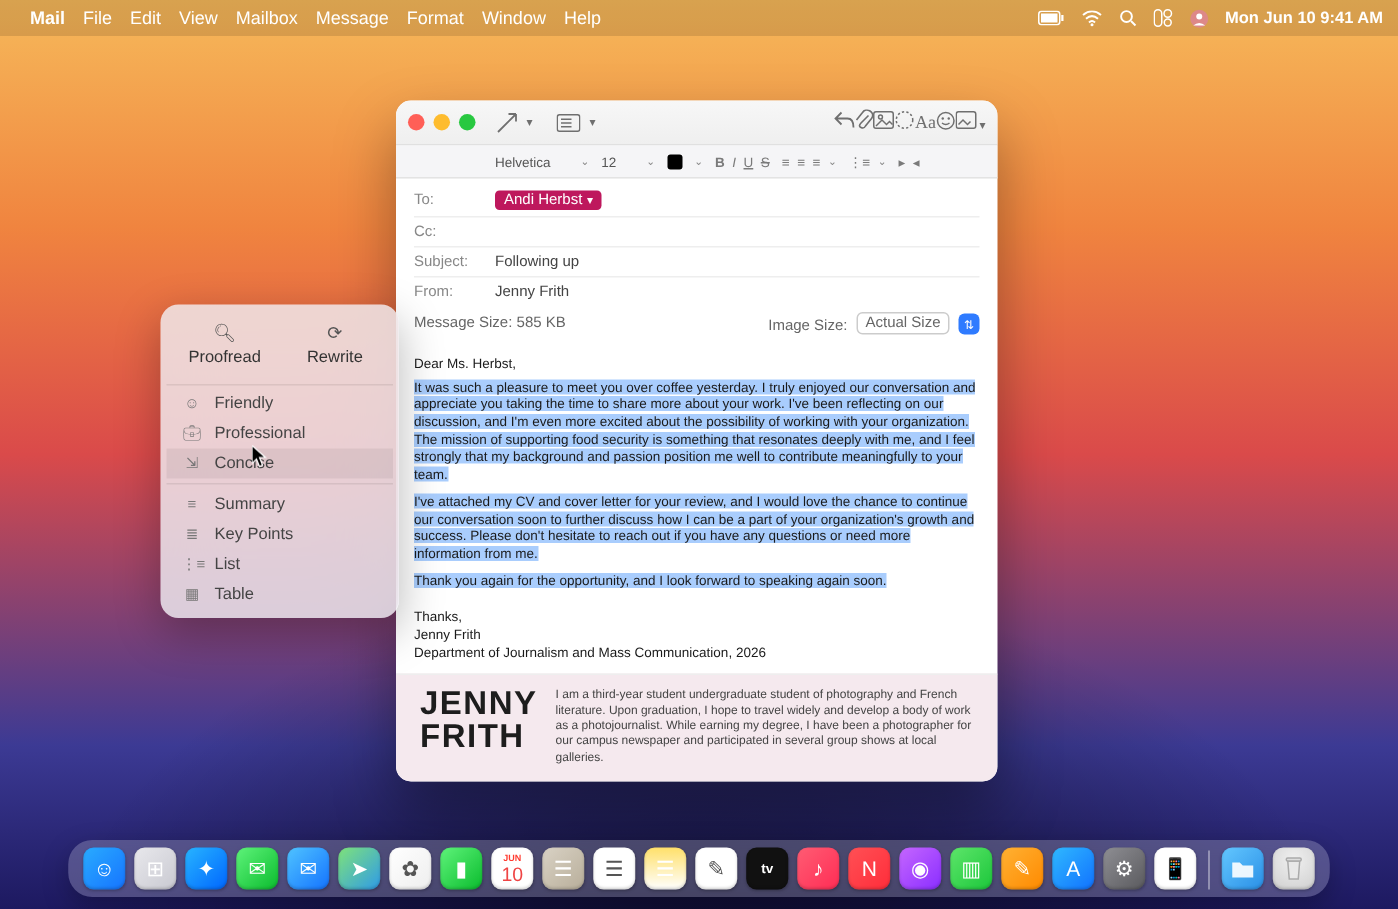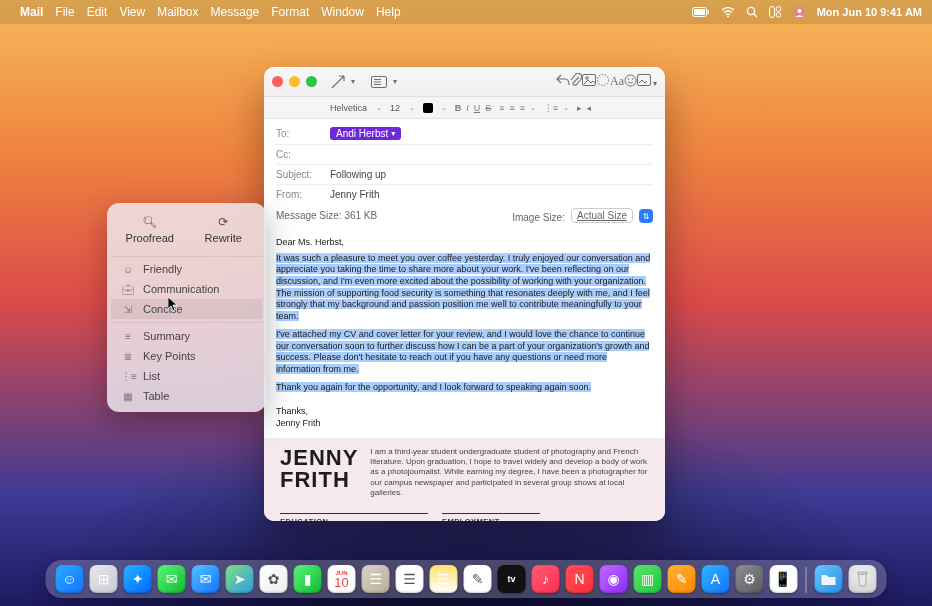--- a/index.html
+++ b/index.html
@@ -27,34 +27,34 @@
     .titlebar { height:30px; background:linear-gradient(#f7f7f7,#efefef); border-bottom:1px solid #e0e0e0;
       display:flex; align-items:center; padding:0 8px; gap:6px; }
     .traffic { display:flex; gap:6px; margin-right:8px; }
     .traffic span { width:11px; height:11px; border-radius:50%; display:block; }
     .tl-close{background:#ff5f57;} .tl-min{background:#febc2e;} .tl-max{background:#28c840;}
     .tb-icons { display:flex; align-items:center; gap:16px; color:#6f6f6f; font-size:13px; }
     .tb-icons .seg { display:flex; align-items:center; gap:6px; }
     .tb-right { margin-left:auto; display:flex; gap:0; color:#6f6f6f; font-size:12px; align-items:center; }
     .formatbar { height:22px; background:#f5f5f7; border-bottom:1px solid #e3e3e3;
       display:flex; align-items:center; gap:8px; padding:0 18px; font-size:9px; color:#555; }
-    .formatbar .font { display:flex; align-items:center; gap:9px; }
+    .formatbar .font { display:flex; align-items:center; gap:20px; }
     .formatbar .swatch { width:10px; height:10px; background:#000; border-radius:2px; }
     .formatbar .grp { display:flex; gap:5px; align-items:center; }
     .formatbar .btn { color:#7a7a7a; cursor:default; }
 
     .headers { padding:4px 12px 0 12px; font-size:10px; color:#444; }
     .hrow { display:flex; align-items:center; padding:4px 0; border-bottom:1px solid #eee; }
     .hrow .lbl { width:54px; color:#888; }
     .hrow .val { flex:1; }
-    .recip-chip { background:#6d28d9; color:#fff; padding:1px 6px; border-radius:3px; font-size:10px; display:inline-flex; align-items:center; }
+    .recip-chip { background:#be185d; color:#fff; padding:1px 6px; border-radius:3px; font-size:10px; display:inline-flex; align-items:center; }
     .recip-chip .chev { font-size:8px; margin-left:3px; }
     .msgsize-row { display:flex; padding:4px 0; align-items:center; font-size:10px; color:#666; }
     .msgsize-row .right { margin-left:auto; display:flex; align-items:flex-end; gap:6px; }
-    .imgsize-sel { border:1px solid #ccc; border-radius:4px; padding:1px 5px; font-size:10px; background:#fff;text-decoration:underline; }
+    .imgsize-sel { border:1px solid #ccc; border-radius:4px; padding:1px 5px; font-size:10px; background:#fff; }
     .imgsize-btn { width:14px; height:14px; background:#2f7bff; border-radius:4px; display:flex;
       align-items:center; justify-content:center; color:#fff; font-size:8px; }
 
     .body-area { flex:1; overflow:hidden; padding:6px 12px 0 12px; font-size:9px; line-height:1.3; color:#1a1a1a; }
     .body-area .greeting { margin:4px 0 4px 0; }
     .sel { background:#a9cdfd; }
     .body-area p { margin-bottom:6px; }
     .sign { margin-top:13px; }
 
     .attachment { margin:8px -12px 0 -12px; background:#f5e9ee; padding:8px 16px 4px 16px; font-size:8px; color:#333;
@@ -253,37 +253,38 @@
       <div class="hrow">
         <span class="lbl">Subject:</span>
         <span class="val">Following up</span>
       </div>
       <div class="hrow" style="border-bottom:none">
         <span class="lbl">From:</span>
         <span class="val">Jenny Frith</span>
       </div>
       <div class="msgsize-row">
         <span>Message Size:</span>&nbsp;
-        <span>361 KB</span>
+        <span>585 KB</span>
         <span class="right">
           <span>Image Size:</span>
           <span class="imgsize-sel">Actual Size</span>
           <span class="imgsize-btn">⇅</span>
         </span>
       </div>
     </div>
 
     <div class="body-area">
       <p class="greeting">Dear Ms. Herbst,</p>
       <p><span class="sel">It was such a pleasure to meet you over coffee yesterday. I truly enjoyed our conversation and appreciate you taking the time to share more about your work. I've been reflecting on our discussion, and I'm even more excited about the possibility of working with your organization. The mission of supporting food security is something that resonates deeply with me, and I feel strongly that my background and passion position me well to contribute meaningfully to your team.</span></p>
       <p><span class="sel">I've attached my CV and cover letter for your review, and I would love the chance to continue our conversation soon to further discuss how I can be a part of your organization's growth and success. Please don't hesitate to reach out if you have any questions or need more information from me.</span></p>
       <p><span class="sel">Thank you again for the opportunity, and I look forward to speaking again soon.</span></p>
       <p class="sign">
         <span>Thanks,</span><br>
         <span>Jenny Frith</span><br>
+        <span>Department of Journalism and Mass Communication, 2026</span>
       </p>
 
       <div class="attachment">
         <div class="top">
           <div>
             <div class="name">JENNY</div>
             <div class="name">FRITH</div>
           </div>
           <div class="bio">I am a third-year student undergraduate student of photography and French literature. Upon graduation, I hope to travel widely and develop a body of work as a photojournalist. While earning my degree, I have been a photographer for our campus newspaper and participated in several group shows at local galleries.</div>
         </div>
@@ -317,21 +318,21 @@
         <span>Rewrite</span>
       </div>
     </div>
     <div class="list">
       <div class="li">
           <span class="ic">☺</span>
           <span>Friendly</span>
         </div>
       <div class="li">
           <span class="ic">💼︎</span>
-          <span>Communication</span>
+          <span>Professional</span>
         </div>
       <div class="li sel-item">
           <span class="ic">⇲</span>
           <span>Concise</span>
         </div>
       <div class="sep"></div>
       <div class="li">
           <span class="ic">≡</span>
           <span>Summary</span>
         </div>

